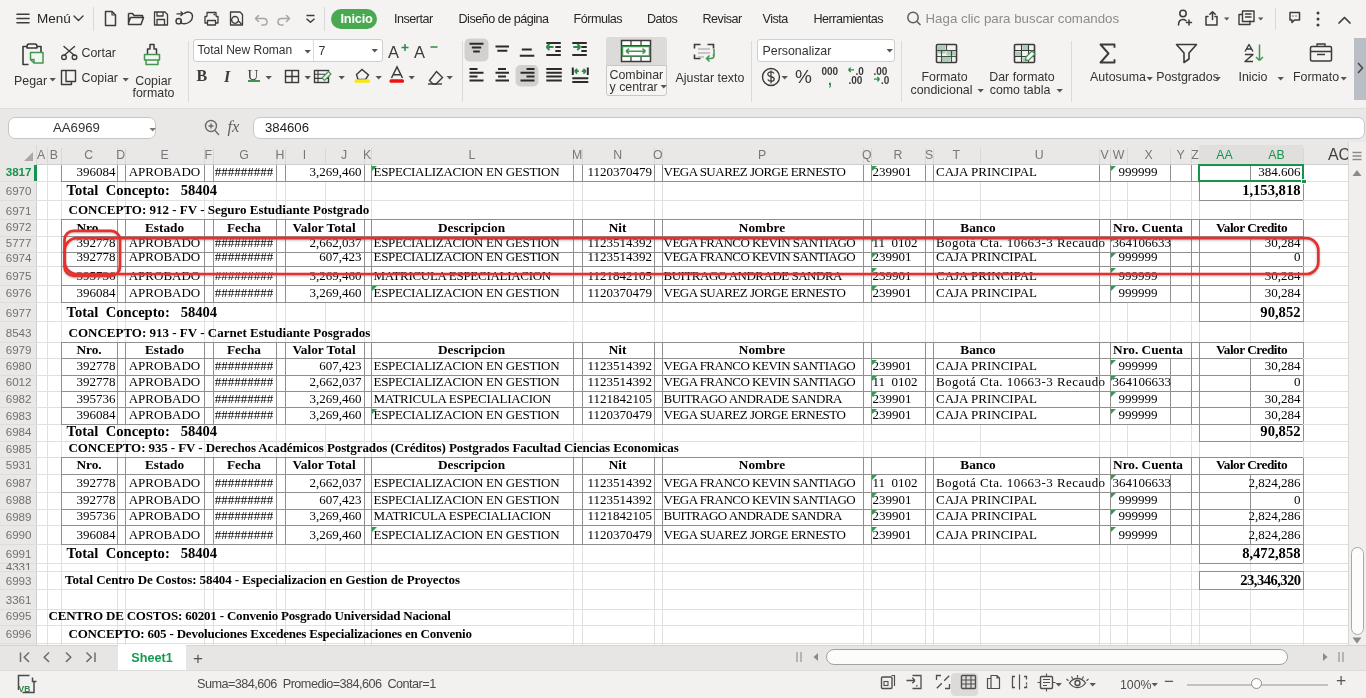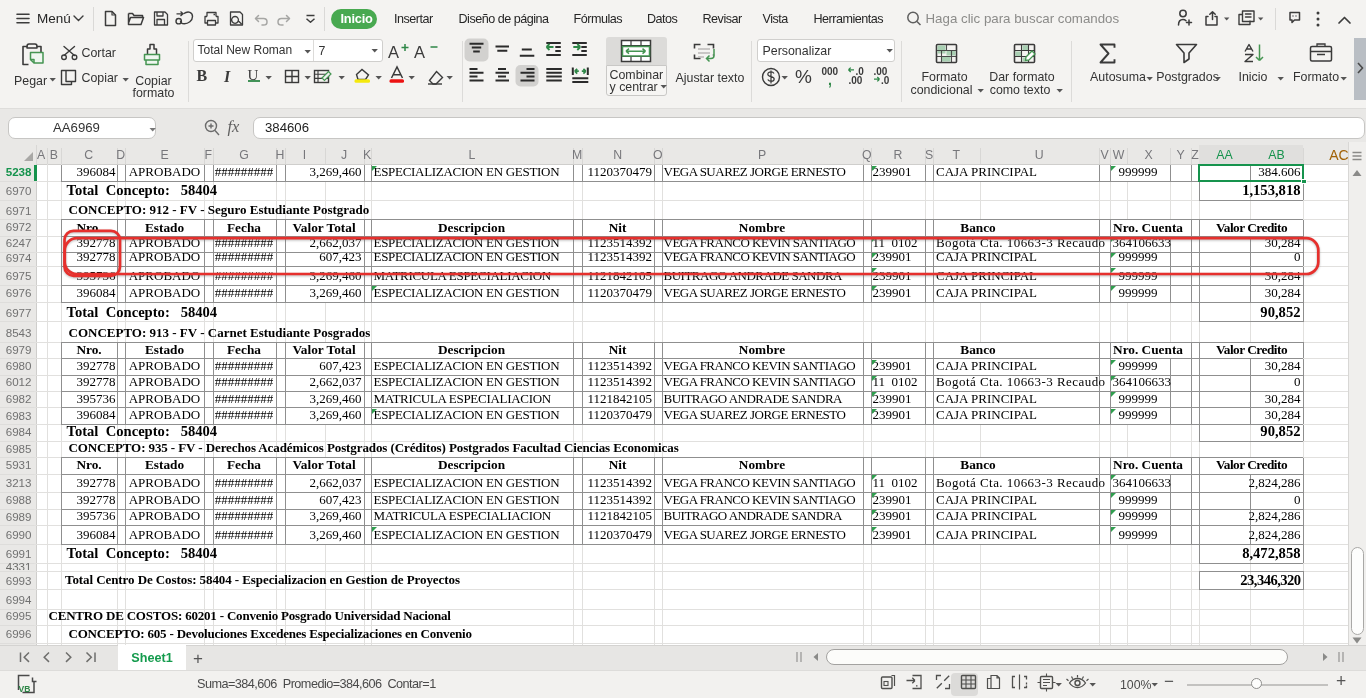--- a/index.html
+++ b/index.html
@@ -290,21 +290,21 @@
     </g>
 <path d="M96 15l6-6 3 3-6 6-3.5 0.5z" fill="#fff" stroke="#459552" stroke-width="1.3"></path>
 
 </svg>
 <div style="position:absolute;top:70px;font-family:'Liberation Sans',sans-serif;font-size:12.4px;color:#333;line-height:14.3px;white-space:pre;left:899.5px;width:90px;text-align:center;">Formato</div>
 <div style="position:absolute;top:83px;font-family:'Liberation Sans',sans-serif;font-size:12.4px;color:#333;line-height:14.3px;white-space:pre;left:896.5px;width:90px;text-align:center;">condicional</div>
 <svg width="10" height="8" style="left:976px;top:86.5px">
     <path d="M1.5 2l3.2 3.6L7.9 2z" fill="#555"></path>
   </svg>
 <div style="position:absolute;top:70px;font-family:'Liberation Sans',sans-serif;font-size:12.4px;color:#333;line-height:14.3px;white-space:pre;left:977px;width:90px;text-align:center;">Dar formato</div>
-<div style="position:absolute;top:83px;font-family:'Liberation Sans',sans-serif;font-size:12.4px;color:#333;line-height:14.3px;white-space:pre;left:975px;width:90px;text-align:center;">como texto</div>
+<div style="position:absolute;top:83px;font-family:'Liberation Sans',sans-serif;font-size:12.4px;color:#333;line-height:14.3px;white-space:pre;left:975px;width:90px;text-align:center;">como tabla</div>
 <svg width="10" height="8" style="left:1055px;top:86.5px">
     <path d="M1.5 2l3.2 3.6L7.9 2z" fill="#555"></path>
   </svg>
 <svg width="300" height="26" style="left:1090px;top:41px">
 <g stroke="#3a3a3a" stroke-width="1.9" fill="none" stroke-linejoin="round">
 <path d="M24.5 6.7V3.5h-14l8 9-8 9h14v-3.3"></path>
 </g>
 <g stroke="#3a3a3a" stroke-width="1.6" fill="none" stroke-linejoin="round">
 <path d="M86.5 3.5h20l-7.5 8.5v6l-5 3.5v-9.5z"></path>
 </g>
@@ -409,33 +409,33 @@
 <div style="position:absolute;top:147.5px;font-family:'Liberation Sans',sans-serif;font-size:12.3px;color:#77777b;line-height:14.1px;white-space:pre;left:1160.5px;width:40px;text-align:center;">Y</div>
 <div style="position:absolute;left:1191px;top:148px;width:1px;height:15.5px;background:#d8d7d5"></div>
 <div style="position:absolute;top:147.5px;font-family:'Liberation Sans',sans-serif;font-size:12.3px;color:#77777b;line-height:14.1px;white-space:pre;left:1175px;width:40px;text-align:center;">Z</div>
 <div style="position:absolute;left:1199px;top:148px;width:1px;height:15.5px;background:#d8d7d5"></div>
 <div style="position:absolute;left:1199px;top:145px;width:51px;height:18.5px;background:#e0dfdd"></div>
 <div style="position:absolute;top:147.5px;font-family:'Liberation Sans',sans-serif;font-size:12.3px;color:#16934d;line-height:14.1px;white-space:pre;left:1204.5px;width:40px;text-align:center;">AA</div>
 <div style="position:absolute;left:1250px;top:148px;width:1px;height:15.5px;background:#d8d7d5"></div>
 <div style="position:absolute;left:1250px;top:145px;width:53px;height:18.5px;background:#e0dfdd"></div>
 <div style="position:absolute;top:147.5px;font-family:'Liberation Sans',sans-serif;font-size:12.3px;color:#16934d;line-height:14.1px;white-space:pre;left:1256.5px;width:40px;text-align:center;">AB</div>
 <div style="position:absolute;left:1303px;top:148px;width:1px;height:15.5px;background:#d8d7d5"></div>
-<div style="position:absolute;top:147.5px;font-family:'Liberation Sans',sans-serif;font-size:14px;color:#a16207;line-height:14.1px;white-space:pre;left:1319px;width:40px;text-align:center;">AC</div>
+<div style="position:absolute;top:147.5px;font-family:'Liberation Sans',sans-serif;font-size:16px;color:#404040;line-height:14.1px;white-space:pre;left:1319px;width:40px;text-align:center;">AC</div>
 <div style="position:absolute;left:36px;top:145px;width:1px;height:19px;background:#d8d7d5"></div>
 <div style="position:absolute;left:0px;top:164px;width:36px;height:481px;background:#e9e8e6"></div>
 <div style="position:absolute;left:36px;top:164px;width:1px;height:481px;background:#cfcecc"></div>
-<div style="position:absolute;left:0;top:165px;width:31.5px;text-align:right;font-family:'Liberation Sans',sans-serif;font-size:11.6px;font-weight:bold;color:#16934d">5238</div>
+<div style="position:absolute;left:0;top:165px;width:31.5px;text-align:right;font-family:'Liberation Sans',sans-serif;font-size:11.6px;font-weight:bold;color:#16934d">3817</div>
 <div style="position:absolute;left:0px;top:180.5px;width:36px;height:1px;background:#dedddb"></div>
 <div style="position:absolute;left:0;top:184px;width:31.5px;text-align:right;font-family:'Liberation Sans',sans-serif;font-size:11.6px;font-weight:normal;color:#717171">6970</div>
 <div style="position:absolute;left:0px;top:199.5px;width:36px;height:1px;background:#dedddb"></div>
 <div style="position:absolute;left:0;top:203.5px;width:31.5px;text-align:right;font-family:'Liberation Sans',sans-serif;font-size:11.6px;font-weight:normal;color:#717171">6971</div>
 <div style="position:absolute;left:0px;top:219px;width:36px;height:1px;background:#dedddb"></div>
 <div style="position:absolute;left:0;top:220.4px;width:31.5px;text-align:right;font-family:'Liberation Sans',sans-serif;font-size:11.6px;font-weight:normal;color:#717171">6972</div>
 <div style="position:absolute;left:0px;top:235.9px;width:36px;height:1px;background:#dedddb"></div>
-<div style="position:absolute;left:0;top:236.2px;width:31.5px;text-align:right;font-family:'Liberation Sans',sans-serif;font-size:11.6px;font-weight:normal;color:#717171">6247</div>
+<div style="position:absolute;left:0;top:236.2px;width:31.5px;text-align:right;font-family:'Liberation Sans',sans-serif;font-size:11.6px;font-weight:normal;color:#717171">5777</div>
 <div style="position:absolute;left:0px;top:251.7px;width:36px;height:1px;background:#dedddb"></div>
 <div style="position:absolute;left:0;top:250.5px;width:31.5px;text-align:right;font-family:'Liberation Sans',sans-serif;font-size:11.6px;font-weight:normal;color:#717171">6974</div>
 <div style="position:absolute;left:0px;top:266px;width:36px;height:1px;background:#dedddb"></div>
 <div style="position:absolute;left:0;top:269px;width:31.5px;text-align:right;font-family:'Liberation Sans',sans-serif;font-size:11.6px;font-weight:normal;color:#717171">6975</div>
 <div style="position:absolute;left:0px;top:284.5px;width:36px;height:1px;background:#dedddb"></div>
 <div style="position:absolute;left:0;top:286.1px;width:31.5px;text-align:right;font-family:'Liberation Sans',sans-serif;font-size:11.6px;font-weight:normal;color:#717171">6976</div>
 <div style="position:absolute;left:0px;top:301.6px;width:36px;height:1px;background:#dedddb"></div>
 <div style="position:absolute;left:0;top:305.7px;width:31.5px;text-align:right;font-family:'Liberation Sans',sans-serif;font-size:11.6px;font-weight:normal;color:#717171">6977</div>
 <div style="position:absolute;left:0px;top:321.2px;width:36px;height:1px;background:#dedddb"></div>
 <div style="position:absolute;left:0;top:326.4px;width:31.5px;text-align:right;font-family:'Liberation Sans',sans-serif;font-size:11.6px;font-weight:normal;color:#717171">8543</div>
@@ -449,37 +449,37 @@
 <div style="position:absolute;left:0;top:391.8px;width:31.5px;text-align:right;font-family:'Liberation Sans',sans-serif;font-size:11.6px;font-weight:normal;color:#717171">6982</div>
 <div style="position:absolute;left:0px;top:407.3px;width:36px;height:1px;background:#dedddb"></div>
 <div style="position:absolute;left:0;top:408.5px;width:31.5px;text-align:right;font-family:'Liberation Sans',sans-serif;font-size:11.6px;font-weight:normal;color:#717171">6983</div>
 <div style="position:absolute;left:0px;top:424px;width:36px;height:1px;background:#dedddb"></div>
 <div style="position:absolute;left:0;top:425px;width:31.5px;text-align:right;font-family:'Liberation Sans',sans-serif;font-size:11.6px;font-weight:normal;color:#717171">6984</div>
 <div style="position:absolute;left:0px;top:440.5px;width:36px;height:1px;background:#dedddb"></div>
 <div style="position:absolute;left:0;top:441.5px;width:31.5px;text-align:right;font-family:'Liberation Sans',sans-serif;font-size:11.6px;font-weight:normal;color:#717171">6985</div>
 <div style="position:absolute;left:0px;top:457px;width:36px;height:1px;background:#dedddb"></div>
 <div style="position:absolute;left:0;top:458px;width:31.5px;text-align:right;font-family:'Liberation Sans',sans-serif;font-size:11.6px;font-weight:normal;color:#717171">5931</div>
 <div style="position:absolute;left:0px;top:473.5px;width:36px;height:1px;background:#dedddb"></div>
-<div style="position:absolute;left:0;top:476px;width:31.5px;text-align:right;font-family:'Liberation Sans',sans-serif;font-size:11.6px;font-weight:normal;color:#717171">3213</div>
+<div style="position:absolute;left:0;top:476px;width:31.5px;text-align:right;font-family:'Liberation Sans',sans-serif;font-size:11.6px;font-weight:normal;color:#717171">6987</div>
 <div style="position:absolute;left:0px;top:491.5px;width:36px;height:1px;background:#dedddb"></div>
 <div style="position:absolute;left:0;top:493px;width:31.5px;text-align:right;font-family:'Liberation Sans',sans-serif;font-size:11.6px;font-weight:normal;color:#717171">6988</div>
 <div style="position:absolute;left:0px;top:508.5px;width:36px;height:1px;background:#dedddb"></div>
 <div style="position:absolute;left:0;top:509.5px;width:31.5px;text-align:right;font-family:'Liberation Sans',sans-serif;font-size:11.6px;font-weight:normal;color:#717171">6989</div>
 <div style="position:absolute;left:0px;top:525px;width:36px;height:1px;background:#dedddb"></div>
 <div style="position:absolute;left:0;top:528px;width:31.5px;text-align:right;font-family:'Liberation Sans',sans-serif;font-size:11.6px;font-weight:normal;color:#717171">6990</div>
 <div style="position:absolute;left:0px;top:543.5px;width:36px;height:1px;background:#dedddb"></div>
 <div style="position:absolute;left:0;top:547px;width:31.5px;text-align:right;font-family:'Liberation Sans',sans-serif;font-size:11.6px;font-weight:normal;color:#717171">6991</div>
 <div style="position:absolute;left:0px;top:562.5px;width:36px;height:1px;background:#dedddb"></div>
 <div style="position:absolute;left:0;top:563px;width:31.5px;height:7px;overflow:hidden">
     <div style="position:absolute;right:0;bottom:-3px;font-family:'Liberation Sans',sans-serif;font-size:11.6px;color:#6e6e6c">4331</div>
   </div>
 <div style="position:absolute;left:0px;top:570.5px;width:36px;height:1px;background:#dedddb"></div>
 <div style="position:absolute;left:0;top:573.5px;width:31.5px;text-align:right;font-family:'Liberation Sans',sans-serif;font-size:11.6px;font-weight:normal;color:#717171">6993</div>
 <div style="position:absolute;left:0px;top:589px;width:36px;height:1px;background:#dedddb"></div>
-<div style="position:absolute;left:0;top:593px;width:31.5px;text-align:right;font-family:'Liberation Sans',sans-serif;font-size:11.6px;font-weight:normal;color:#717171">6994</div>
+<div style="position:absolute;left:0;top:593px;width:31.5px;text-align:right;font-family:'Liberation Sans',sans-serif;font-size:11.6px;font-weight:normal;color:#717171">3361</div>
 <div style="position:absolute;left:0px;top:608.5px;width:36px;height:1px;background:#dedddb"></div>
 <div style="position:absolute;left:0;top:609.4px;width:31.5px;text-align:right;font-family:'Liberation Sans',sans-serif;font-size:11.6px;font-weight:normal;color:#717171">6995</div>
 <div style="position:absolute;left:0px;top:624.9px;width:36px;height:1px;background:#dedddb"></div>
 <div style="position:absolute;left:0;top:627px;width:31.5px;text-align:right;font-family:'Liberation Sans',sans-serif;font-size:11.6px;font-weight:normal;color:#717171">6996</div>
 <div style="position:absolute;left:0px;top:642.5px;width:36px;height:1px;background:#dedddb"></div>
 <div style="position:absolute;left:34px;top:164.5px;width:2.5px;height:16.5px;background:#16934d"></div>
 <div style="position:absolute;left:46.5px;top:181px;width:1px;height:38.5px;background:#e1e0de"></div>
 <div style="position:absolute;left:46.5px;top:302.1px;width:1px;height:40.3px;background:#e1e0de"></div>
 <div style="position:absolute;left:46.5px;top:424.5px;width:1px;height:33px;background:#e1e0de"></div>
 <div style="position:absolute;left:46.5px;top:544px;width:1px;height:101px;background:#e1e0de"></div>

